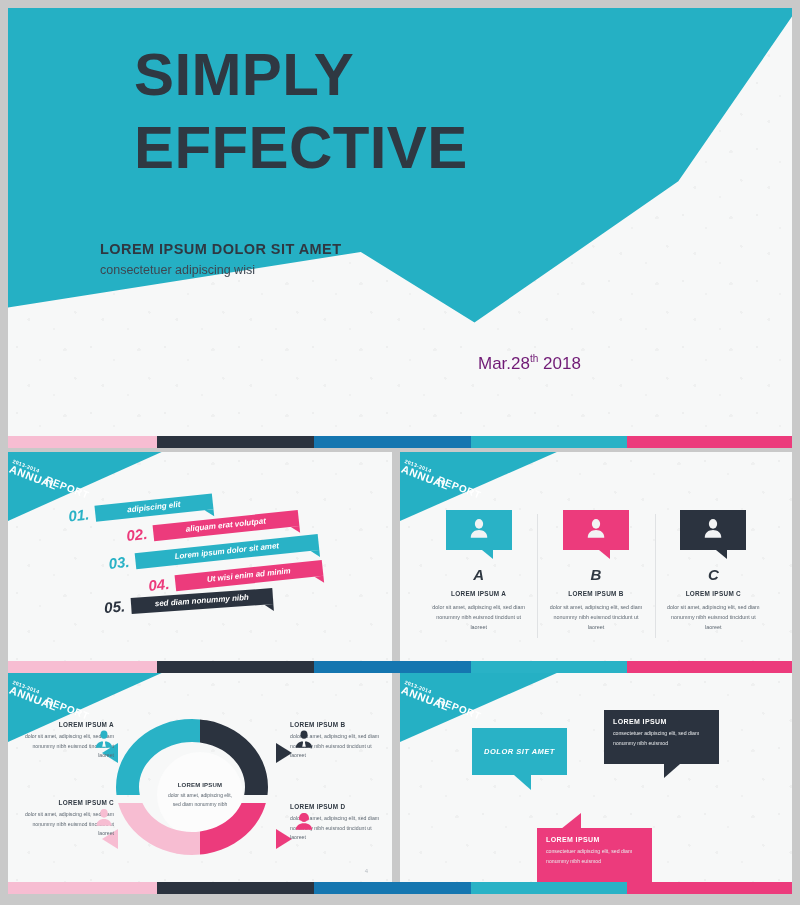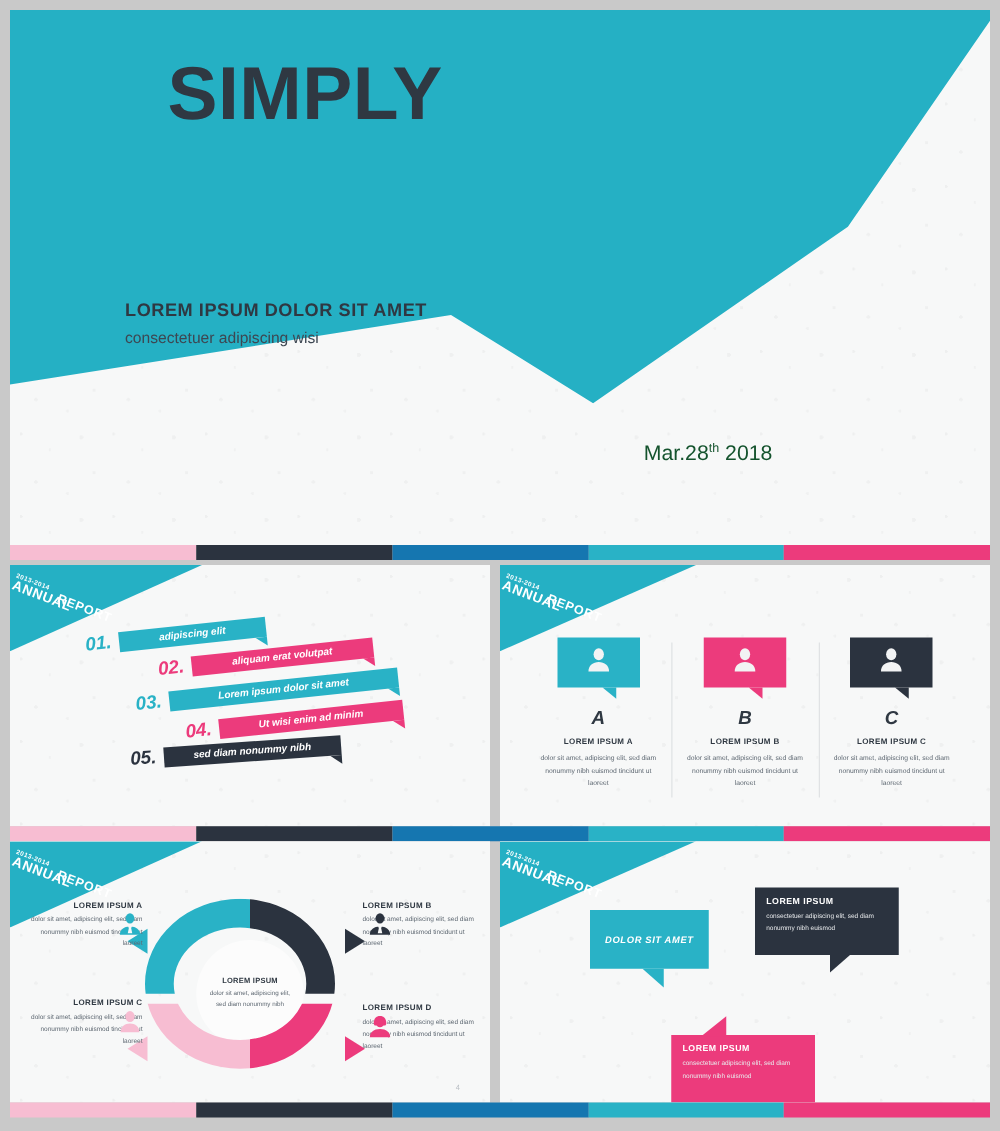--- a/index.html
+++ b/index.html
@@ -23,21 +23,21 @@
   #slide-cover{left:8px;top:8px;width:784px;height:428px;}
   .cover-teal{position:absolute;left:0;top:0;width:100%;height:100%;
     background:#25b0c4;
     clip-path:polygon(0 0, 100% 0, 100% 2%, 85.5% 40.5%, 59.5% 73.5%, 45% 57%, 0 70%);}
   .cover-title{position:absolute;left:90px;top:30px;width:560px;
     color:#2f3842;font-weight:bold;font-size:60px;line-height:1.22;letter-spacing:.4px;margin-left:36px;}
   .cover-title div{white-space:nowrap;}
   .cover-sub1{position:absolute;left:92px;top:233px;color:#2f3842;
     font-size:14.5px;font-weight:bold;letter-spacing:.45px;}
   .cover-sub2{position:absolute;left:92px;top:255px;color:#3d4752;font-size:12.5px;}
-  .cover-date{position:absolute;left:470px;top:345px;color:#14532d;font-size:17px;margin-left:37px;}
+  .cover-date{position:absolute;left:470px;top:345px;color:#701a75;font-size:17px;}
   .cover-date sup{font-size:10px;}
 
   
   .strip{position:absolute;height:12px;display:flex;left:8px;width:784px;}
   .strip span{height:100%;}
 
   
   .ribbon{position:absolute;left:0;top:0;width:100%;height:100%;pointer-events:none;}
   .ribbon-bg{position:absolute;left:0;top:0;width:100%;height:100%;background:#25b0c4;
     clip-path:polygon(0 0, 40% 0, 0 33%);}
@@ -104,20 +104,21 @@
 <body>
 
 <div class="page">
 
   <div class="slide" id="slide-cover">
     <div class="dots"></div>
     <div class="cover-teal"></div>
 
     <div class="cover-title">
       <div>SIMPLY</div>
+      <div>EFFECTIVE</div>
     </div>
 
     <div class="cover-sub1">LOREM IPSUM DOLOR SIT AMET</div>
     <div class="cover-sub2">consectetuer adipiscing wisi</div>
 
     <div class="cover-date">
       <span>Mar.28</span><sup>th</sup><span> 2018</span>
     </div>
   </div>
 

